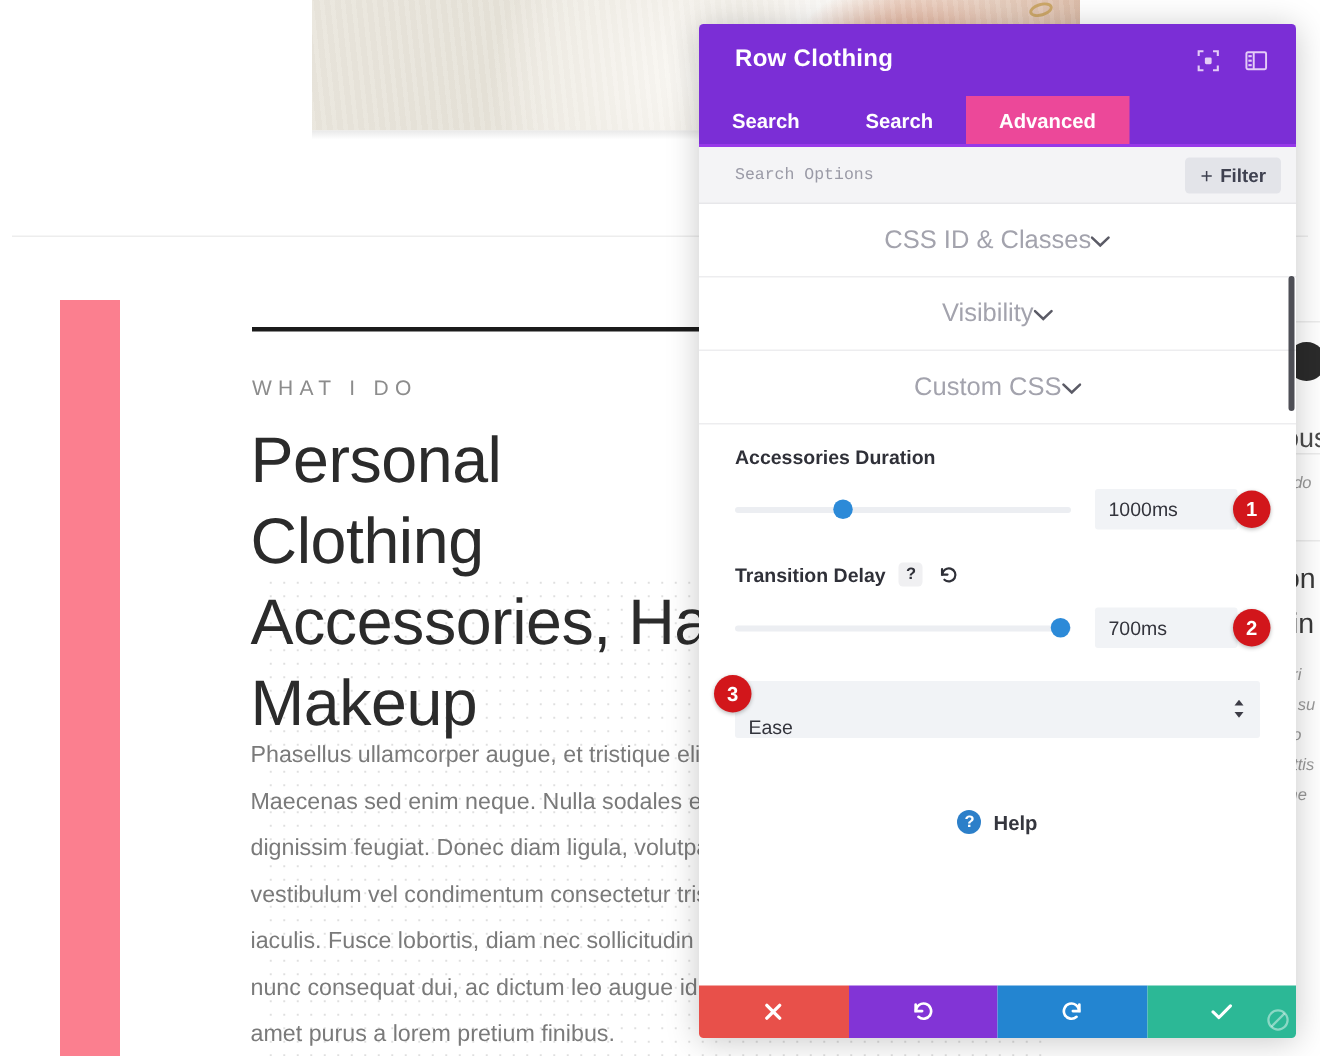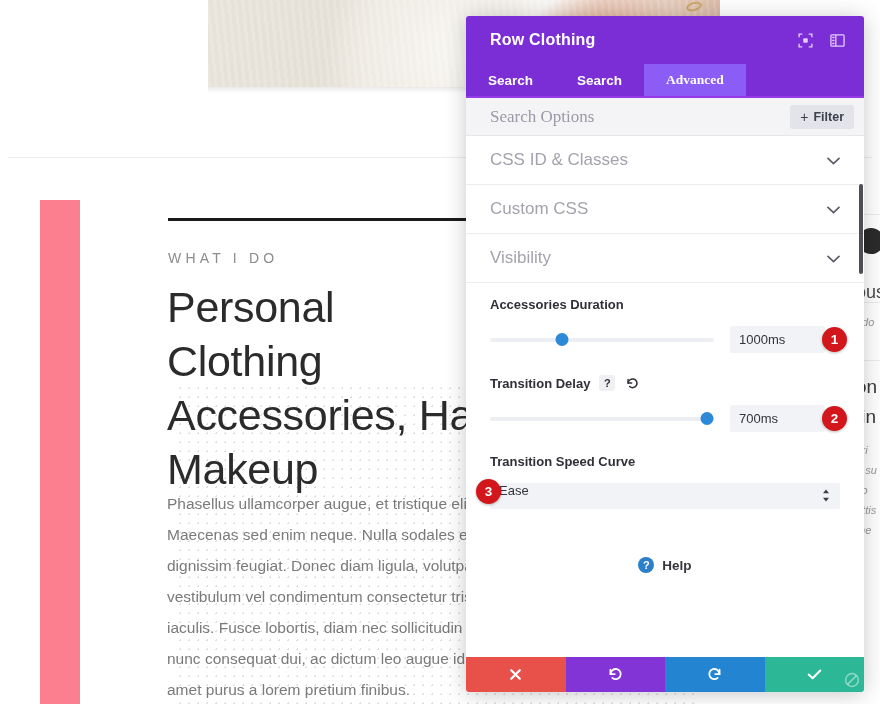--- a/index.html
+++ b/index.html
@@ -120,42 +120,42 @@
 
   .tabs{
     height:34px; background:#7b2ed6; display:flex; flex:0 0 auto;
     border-bottom:2px solid #9639e8;
   }
   .tab{
     padding:0 22px; display:flex; align-items:center; justify-content:center;
     color:#ffffff; font-size:13.5px; font-weight:700; cursor:pointer;
     background:transparent;
   }
-  .tab.active{ background:#8b5cf6;font-family:Liberation Serif, serif; }
+  .tab.active{ background:#ec4899; }
 
   .searchbar{
     height:38px; background:#f4f4f6; display:flex; align-items:center;
     padding:0 10px 0 24px; flex:0 0 auto; border-bottom:1px solid #e7e7ea;
   }
   .search-input{
     flex:1 1 auto; border:0; background:transparent; outline:none;
-    font-family:Liberation Serif, serif; font-size:17px; color:#4a4a55;
+    font-family:Liberation Mono, monospace; font-size:11px; color:#4a4a55;
   }
   .search-input::placeholder{ color:#9a9aa6; }
   .filter-btn{
     background:#e3e4e9; color:#3f4150; font-size:12.5px; font-weight:700;
     border:0; border-radius:3px; padding:5px 10px; cursor:pointer;
     display:flex; align-items:center; gap:5px; font-family:inherit;
   }
   .filter-plus{ font-size:14px; font-weight:400; line-height:1; }
 
   .modal-body{ flex:1 1 auto; overflow:hidden; position:relative; background:#fff; }
 
   .acc-row{
-    height:49px; display:flex; align-items:center; justify-content:space-between;
+    height:49px; display:flex; align-items:center; justify-content:center;
     padding:0 24px; border-bottom:1px solid #ededef; cursor:pointer;
   }
   .acc-title{ font-size:17px; color:#a3a3ad; font-weight:400; }
   .acc-row.open .acc-title{ color:#2b6ea8; }
   .chev{ color:#5b5b66; font-size:13px; line-height:1; }
   .acc-row.open .chev{ color:#3c3c46; }
 
   .section{ padding:14px 24px 0 24px; }
 
   .field-label{
@@ -190,23 +190,23 @@
     background:#d2161b; color:#fff; font-size:13.5px; font-weight:700;
     display:flex; align-items:center; justify-content:center;
     box-shadow:0 1px 3px rgba(0,0,0,.28);
   }
   .badge-1{ right:-22px; top:1px; }
   .badge-2{ right:-22px; top:1px; }
   .badge-3{ left:-14px; top:-4px; }
 
   .select-wrap{ position:relative; margin-top:2px; }
   .select-box{
-    width:100%; height:26px; background:#f1f3f6; border:0; outline:none;
+    width:100%; height:38px; background:#f1f3f6; border:0; outline:none;
     font-family:inherit; font-size:13px; color:#33343c; padding:0 9px;
-    display:flex; align-items:flex-start; cursor:pointer; border-radius:2px;
+    display:flex; align-items:flex-end; cursor:pointer; border-radius:2px;
   }
   .select-caret{
     position:absolute; right:10px; top:50%; transform:translateY(-50%);
     color:#3c3c46; font-size:9px; line-height:7px; text-align:center;
   }
 
   .help-row{
     display:flex; align-items:center; justify-content:center; gap:8px;
     margin-top:48px;
   }
@@ -324,30 +324,30 @@
       <div class="acc-row">
         <span class="acc-title">CSS ID &amp; Classes</span>
         <span class="chev">
           <svg width="13" height="8" viewBox="0 0 13 8" fill="none" stroke="currentColor" stroke-width="1.7" stroke-linecap="round">
               <path d="M1 1.4 6.5 6.6 12 1.4"></path>
             </svg>
         </span>
       </div>
 
       <div class="acc-row">
-        <span class="acc-title">Custom CSS</span>
+        <span class="acc-title">Visibility</span>
         <span class="chev">
           <svg width="13" height="8" viewBox="0 0 13 8" fill="none" stroke="currentColor" stroke-width="1.7" stroke-linecap="round">
               <path d="M1 1.4 6.5 6.6 12 1.4"></path>
             </svg>
         </span>
       </div>
 
       <div class="acc-row">
-        <span class="acc-title">Visibility</span>
+        <span class="acc-title">Custom CSS</span>
         <span class="chev">
           <svg width="13" height="8" viewBox="0 0 13 8" fill="none" stroke="currentColor" stroke-width="1.7" stroke-linecap="round">
               <path d="M1 1.4 6.5 6.6 12 1.4"></path>
             </svg>
         </span>
       </div>
 
 
       <div class="section">
 
@@ -379,23 +379,20 @@
           <div class="slider">
             <div class="slider-track"></div>
             <div class="slider-thumb" id="thumb-delay" style="left: 97%;"></div>
           </div>
           <div class="num-wrap">
             <input class="num-input" type="text" value="700ms" style="">
             <div class="badge badge-2">2</div>
           </div>
         </div>
 
-        <div class="field-label">
-          <span>Transition Speed Curve</span>
-        </div>
         <div class="select-wrap">
           <div class="select-box">
             <span>Ease</span>
           </div>
           <span class="select-caret">
             <svg width="8" height="13" viewBox="0 0 8 13" fill="currentColor">
               <path d="M4 0.5 7 4.3H1z"></path>
                 <path d="M4 12.5 1 8.7h6z"></path>
             </svg>
           </span>

